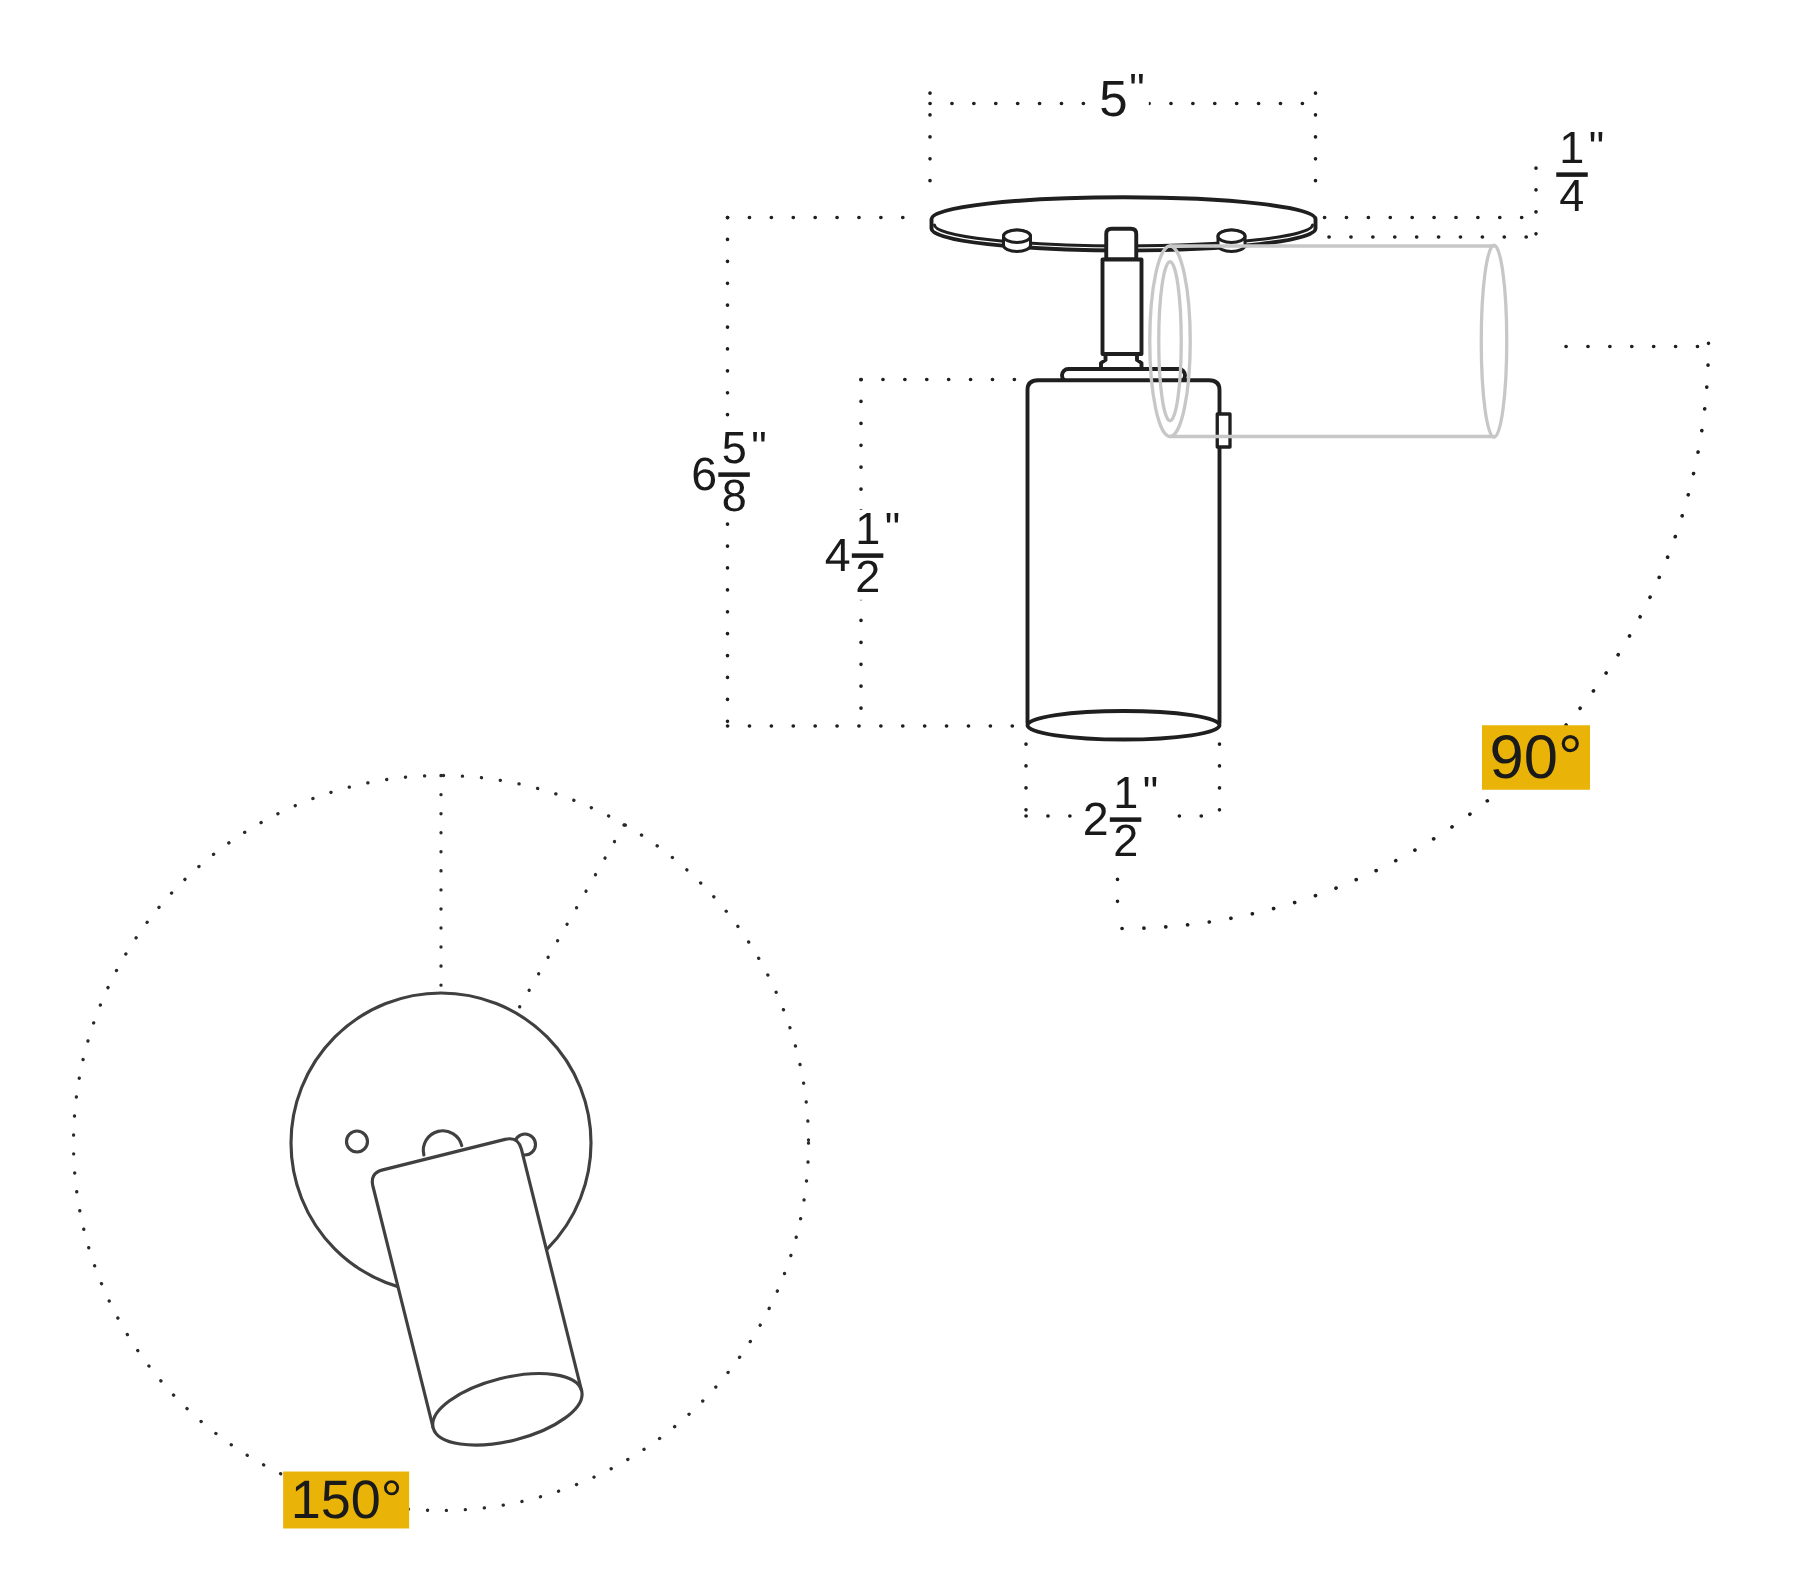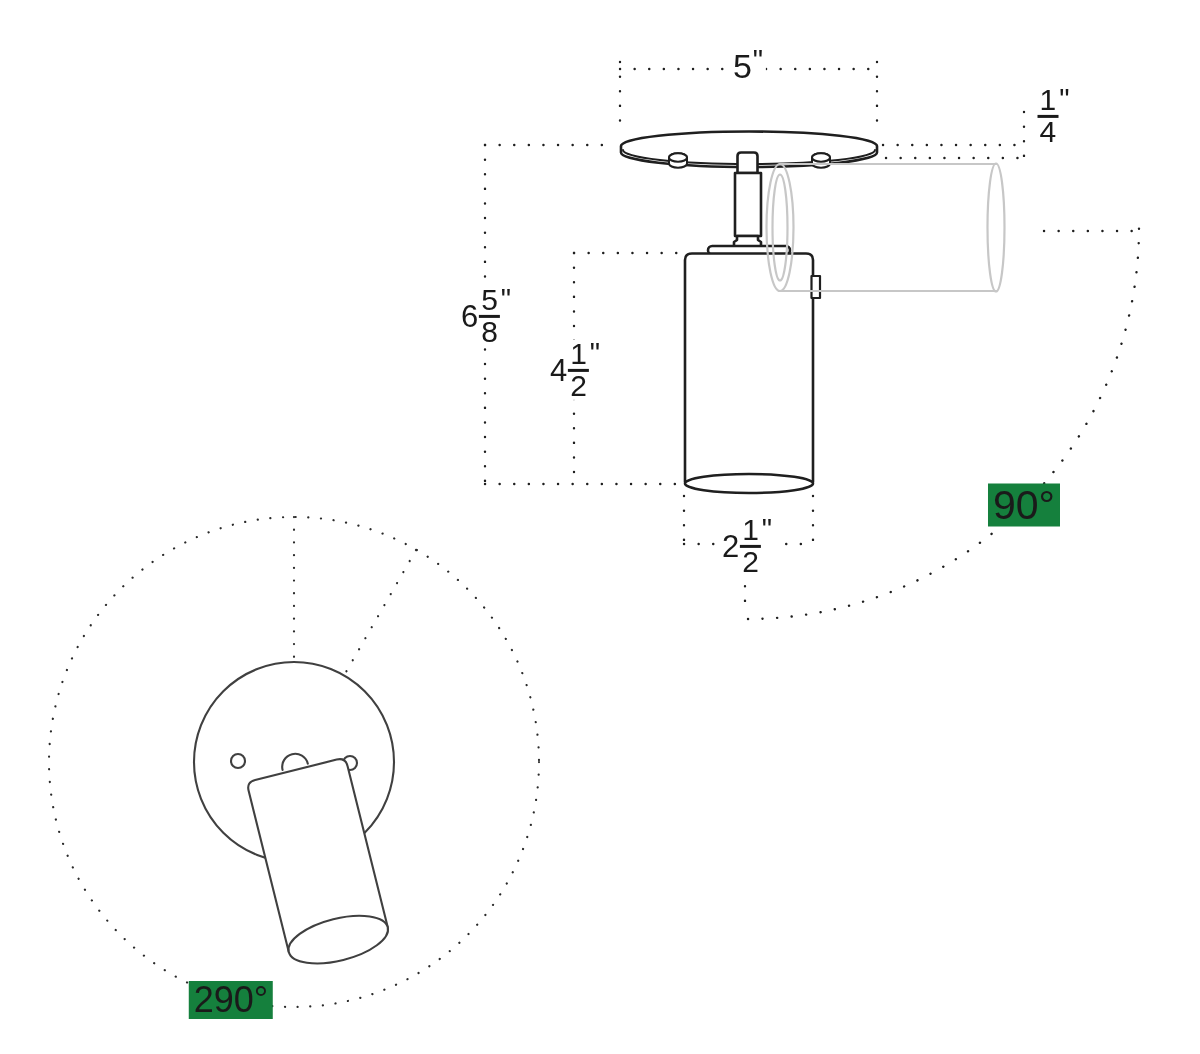--- a/index.html
+++ b/index.html
@@ -20,21 +20,21 @@
   .whole { display:inline-block; }
   .frac {
     display:inline-flex; flex-direction:column; align-items:center;
     font-size:30px; line-height:0.82; margin-left:1px;
   }
   .frac .num { display:block; padding:0 2px 2px 2px; border-bottom:3px solid #1a1a1a; }
   .frac .den { display:block; padding-top:2px; }
   .unit { font-size:29px; align-self:flex-start; line-height:1; margin-top:-3px; margin-left:1px; }
   .angle {
     position:absolute; transform:translate(-50%,-50%);
-    background:#15803d; color:#1a1a1a; font-size:41px; line-height:1;
+    background:#eab308; color:#1a1a1a; font-size:41px; line-height:1;
     padding:1px 5px; white-space:nowrap;
   }
   .angle.small { font-size:36px; }
 </style>
 </head>
 <body>
 
 <div class="stage">
 
   <svg width="1200" height="1054" viewBox="0 0 1200 1054">
@@ -140,15 +140,15 @@
     <span class="whole">2</span>
     <span class="frac">
       <span class="num">1</span>
       <span class="den">2</span>
     </span>
     <span class="unit">"</span>
   </div>
 
   <div class="angle" style="left:1024px; top:505px;">90°</div>
 
-  <div class="angle small" style="left:231px; top:1000px;">290°</div>
+  <div class="angle small" style="left:231px; top:1000px;">150°</div>
 
 </div>
 
 </body></html>

